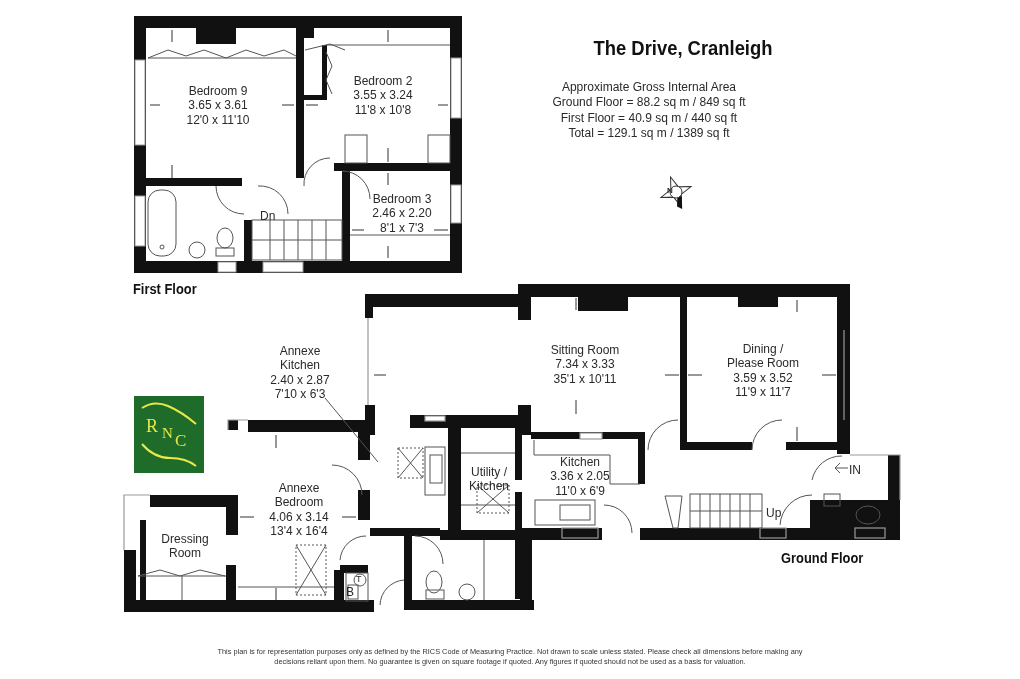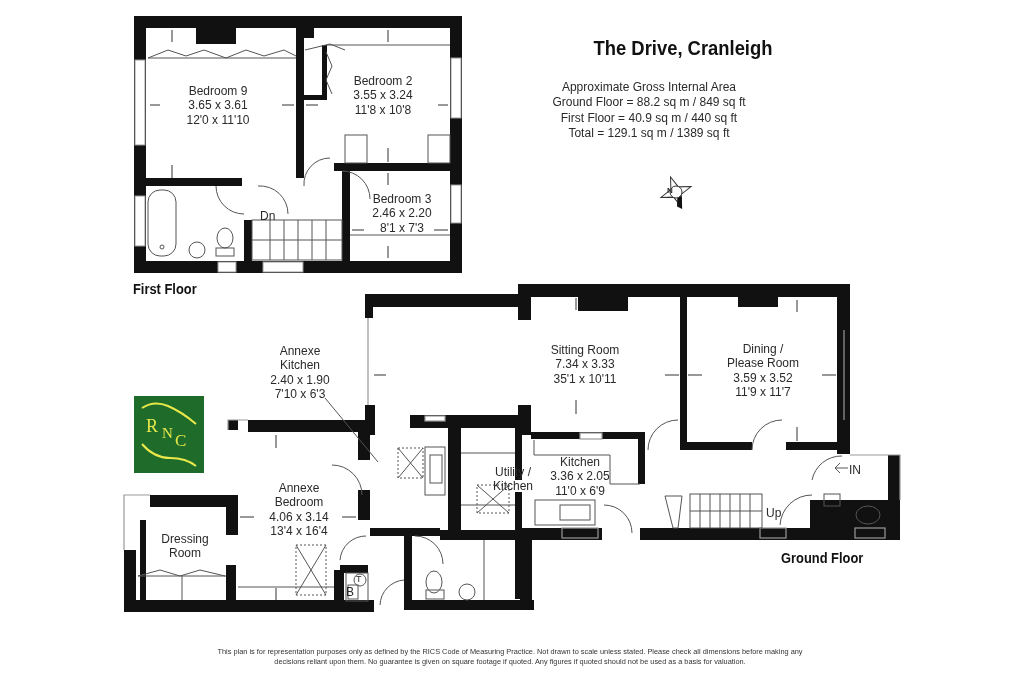--- a/index.html
+++ b/index.html
@@ -278,34 +278,34 @@
 </div>
 <div class="t room" style="left:763px;top:342px;">
   <div>Dining /</div>
   <div>Please Room</div>
   <div>3.59 x 3.52</div>
   <div>11'9 x 11'7</div>
 </div>
 <div class="t room" style="left:300px;top:344px;">
   <div>Annexe</div>
   <div>Kitchen</div>
-  <div>2.40 x 1.90</div>
+  <div>2.40 x 2.87</div>
   <div>7'10 x 6'3</div>
 </div>
 <div class="t room" style="left:299px;top:481px;">
   <div>Annexe</div>
   <div>Bedroom</div>
   <div>4.06 x 3.14</div>
   <div>13'4 x 16'4</div>
 </div>
 <div class="t room" style="left:185px;top:532px;">
   <div>Dressing</div>
   <div>Room</div>
 </div>
-<div class="t room" style="left:489px;top:465px;margin-left:24px;">
+<div class="t room" style="left:489px;top:465px;">
   <div>Utility /</div>
   <div>Kitchen</div>
 </div>
 <div class="t room" style="left:580px;top:455px;">
   <div>Kitchen</div>
   <div>3.36 x 2.05</div>
   <div>11'0 x 6'9</div>
 </div>
 <div class="t small" style="left:766px;top:506px;">Up</div>
 <div class="t small" style="left:849px;top:463px;">IN</div>

